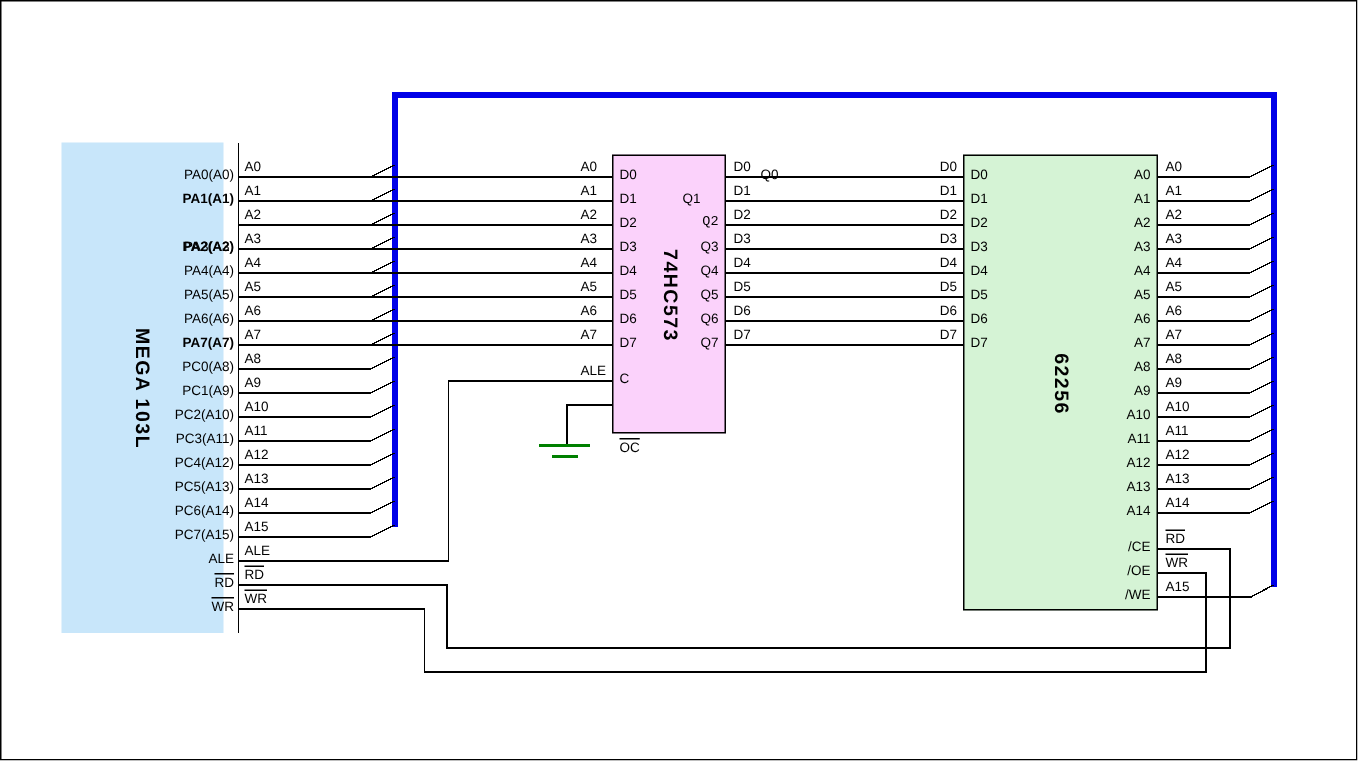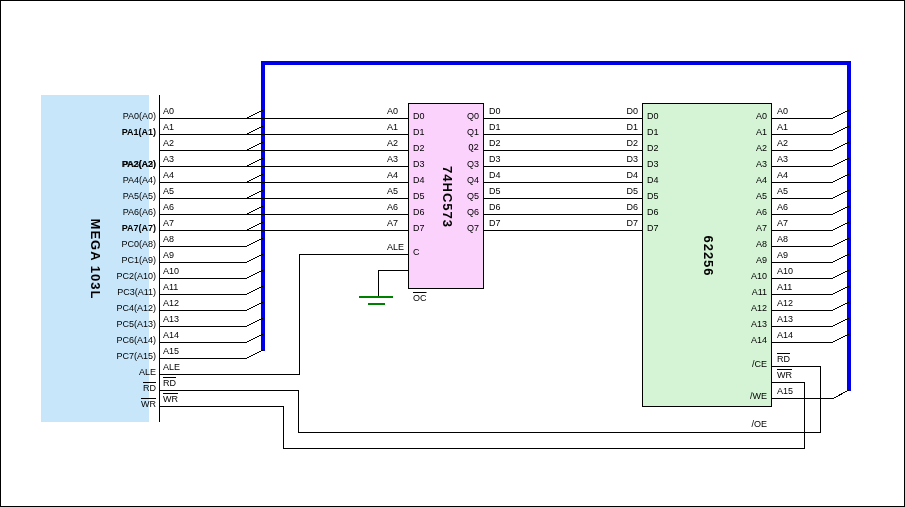--- a/index.html
+++ b/index.html
@@ -161,22 +161,22 @@
       <span class="lbl" style="left: 412px; top: 110px;">D0</span>
       <span class="lbl" style="left: 412px; top: 126px;">D1</span>
       <span class="lbl" style="left: 412px; top: 142px;">D2</span>
       <span class="lbl" style="left: 412px; top: 158px;">D3</span>
       <span class="lbl" style="left: 412px; top: 174px;">D4</span>
       <span class="lbl" style="left: 412px; top: 190px;">D5</span>
       <span class="lbl" style="left: 412px; top: 206px;">D6</span>
       <span class="lbl" style="left: 412px; top: 222px;">D7</span>
       <span class="lbl" style="left: 412px; top: 246px;">C</span>
       <span class="lbl ovl" style="left: 412px; top: 262px; margin-top: 30px;">OC</span>
-      <span class="lbl r" style="left: 408px; width: 70px; top: 110px;">Q0</span>
-      <span class="lbl r" style="left: 408px; width: 70px; top: 126px;">Q1</span>
+      <span class="lbl r" style="left: 408px; width: 70px; top: 110px; padding-left: 40px;">Q0</span>
+      <span class="lbl r" style="left: 396px; width: 70px; top: 126px;">Q1</span>
       <span class="lbl r" style="left: 408px; width: 70px; top: 142px; font-family: Liberation Mono, monospace;">Q2</span>
       <span class="lbl r" style="left: 408px; width: 70px; top: 158px;">Q3</span>
       <span class="lbl r" style="left: 408px; width: 70px; top: 174px;">Q4</span>
       <span class="lbl r" style="left: 408px; width: 70px; top: 190px;">Q5</span>
       <span class="lbl r" style="left: 408px; width: 70px; top: 206px;">Q6</span>
       <span class="lbl r" style="left: 408px; width: 70px; top: 222px;">Q7</span>
       <span class="lbl" style="left: 386px; top: 105px;">A0</span>
       <span class="lbl" style="left: 386px; top: 121px;">A1</span>
       <span class="lbl" style="left: 386px; top: 137px;">A2</span>
       <span class="lbl" style="left: 386px; top: 153px;">A3</span>
@@ -218,21 +218,21 @@
       <span class="lbl r" style="left: 696px; width: 70px; top: 206px;">A6</span>
       <span class="lbl r" style="left: 696px; width: 70px; top: 222px;">A7</span>
       <span class="lbl r" style="left: 696px; width: 70px; top: 238px;">A8</span>
       <span class="lbl r" style="left: 696px; width: 70px; top: 254px;">A9</span>
       <span class="lbl r" style="left: 696px; width: 70px; top: 270px;">A10</span>
       <span class="lbl r" style="left: 696px; width: 70px; top: 286px;">A11</span>
       <span class="lbl r" style="left: 696px; width: 70px; top: 302px;">A12</span>
       <span class="lbl r" style="left: 696px; width: 70px; top: 318px;">A13</span>
       <span class="lbl r" style="left: 696px; width: 70px; top: 334px;">A14</span>
       <span class="lbl r" style="left: 696px; width: 70px; top: 358px;">/CE</span>
-      <span class="lbl r" style="left: 696px; width: 70px; top: 374px; margin-top: 44px;">/OE</span>
+      <span class="lbl r" style="left: 696px; width: 70px; top: 374px;">/OE</span>
       <span class="lbl r" style="left: 696px; width: 70px; top: 390px;">/WE</span>
       <span class="lbl" style="left: 776px; top: 105px;">A0</span>
       <span class="lbl" style="left: 776px; top: 121px;">A1</span>
       <span class="lbl" style="left: 776px; top: 137px;">A2</span>
       <span class="lbl" style="left: 776px; top: 153px;">A3</span>
       <span class="lbl" style="left: 776px; top: 169px;">A4</span>
       <span class="lbl" style="left: 776px; top: 185px;">A5</span>
       <span class="lbl" style="left: 776px; top: 201px;">A6</span>
       <span class="lbl" style="left: 776px; top: 217px;">A7</span>
       <span class="lbl" style="left: 776px; top: 233px;">A8</span>

